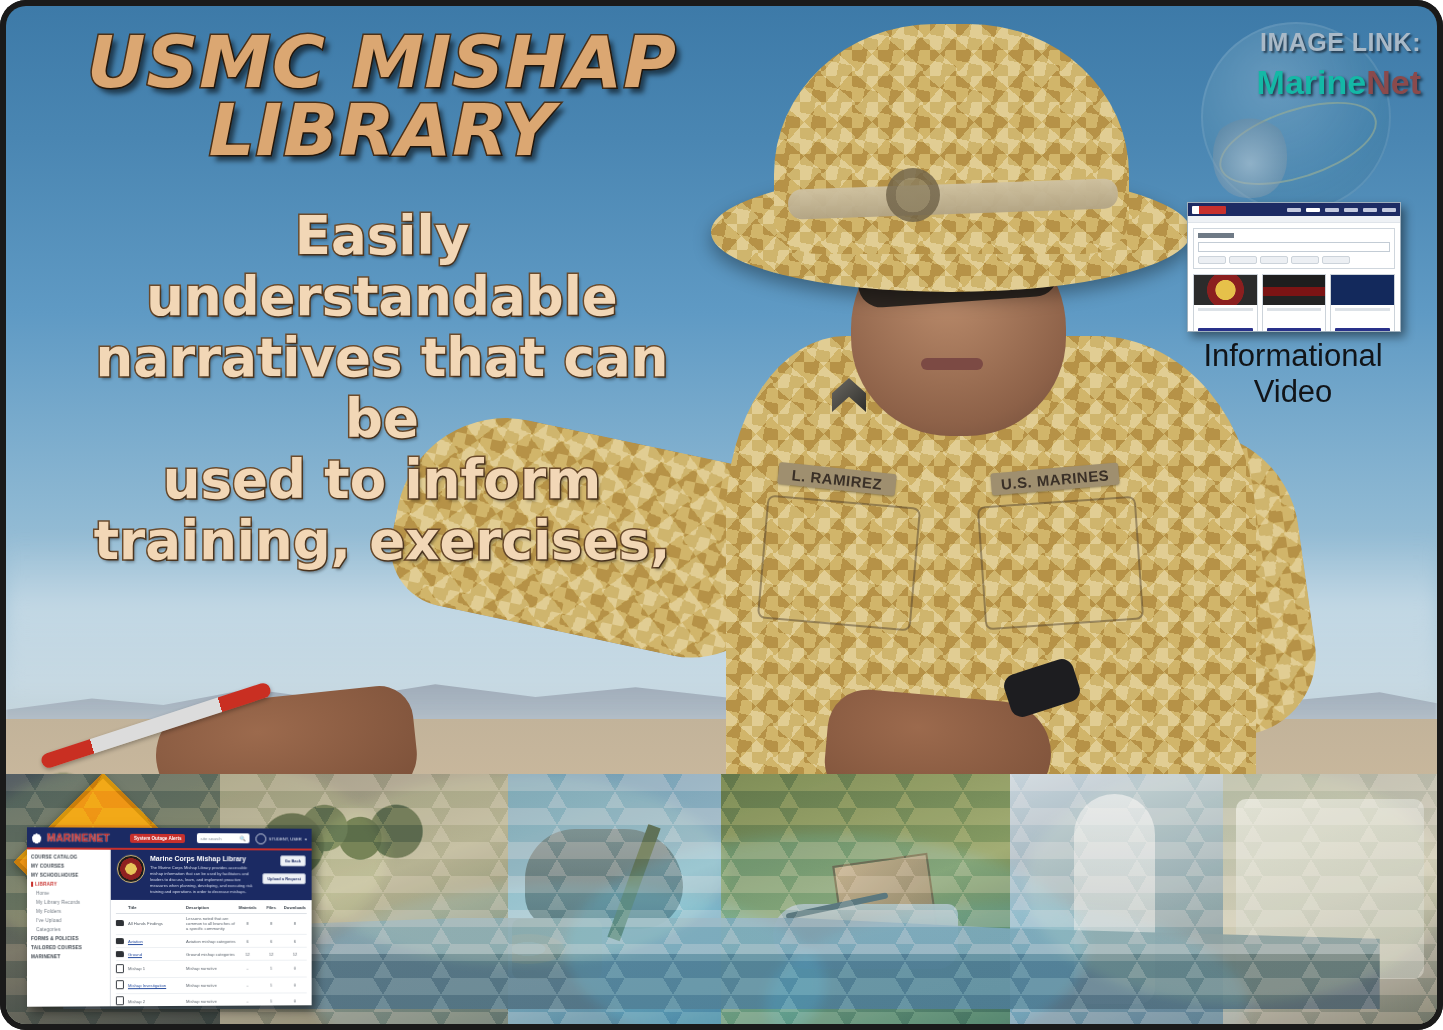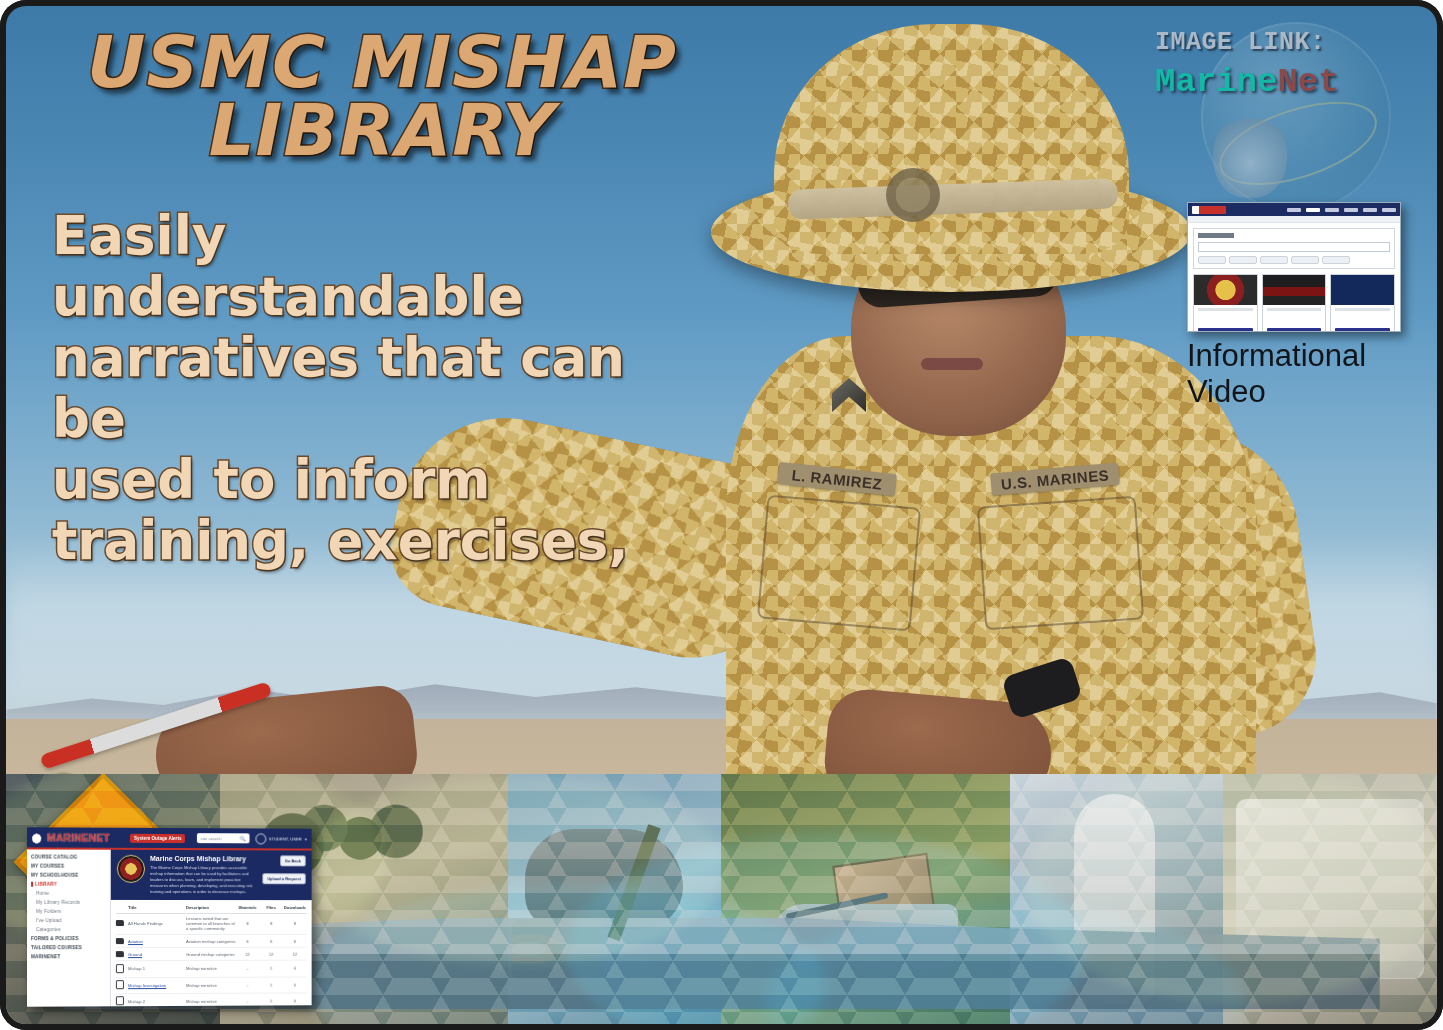--- a/index.html
+++ b/index.html
@@ -244,33 +244,34 @@
     font-weight:bold;font-style:italic;
     font-size:72px;line-height:.95;
     color:#dba772;
     letter-spacing:1px;
     -webkit-text-stroke:3px #4a3018;
     paint-order:stroke fill;
     text-shadow:5px 6px 5px rgba(0,0,0,.55);
   }
   .subtitle{
     position:absolute;left:46px;top:200px;width:660px;
+    text-align:center;
     font-family:"DejaVu Sans",sans-serif;
     font-weight:bold;
     font-size:53px;line-height:1.15;
     color:#f2d7b6;
     -webkit-text-stroke:3px #6b4b2c;
     paint-order:stroke fill;
     text-shadow:2px 3px 3px rgba(0,0,0,.35);
   }
 
   
   .badge{
-    position:absolute;right:32px;top:22px;width:250px;text-align:left;
-    font-family:Liberation Mono, monospace;
+    position:absolute;right:16px;top:22px;width:250px;text-align:right;
+    font-family:Liberation Sans, sans-serif;
   }
   .globe{
     position:absolute;right:46px;top:16px;width:190px;height:190px;
     border-radius:50%;
     background:
       radial-gradient(circle at 38% 32%,rgba(180,210,225,.55),rgba(70,130,160,.45) 62%,rgba(40,90,120,.35) 100%);
     box-shadow:0 0 0 2px rgba(200,220,235,.25) inset;
     opacity:.55;
   }
   .globe:after{
@@ -322,21 +323,21 @@
   .thumb-cards{display:flex;gap:4px;margin-top:5px;}
   .thumb-card{flex:1;border:1px solid #ccd3da;background:#fff;height:64px;display:flex;flex-direction:column;}
   .thumb-card .img{height:30px;background:#4a4a4a;}
   .thumb-card.a .img{background:radial-gradient(circle,#e6c14a 0 28%,#8b1f1f 30% 52%,#2b2b2b 54% 100%);}
   .thumb-card.b .img{background:linear-gradient(180deg,#1e1e1e 0 40%,#7c1414 40% 70%,#232323 70% 100%);}
   .thumb-card.c .img{background:linear-gradient(180deg,#13295c 0 100%);}
   .thumb-card .ln{height:3px;background:#dde2e7;margin:3px 4px 0;}
   .thumb-card .btn{margin:auto 4px 4px;height:7px;background:#29318a;border-radius:1px;}
 
   .video-label{
-    position:absolute;right:38px;top:332px;width:212px;text-align:left;
+    position:absolute;right:38px;top:332px;width:212px;text-align:center;
     font-family:"Liberation Sans",sans-serif;
     font-size:31px;line-height:1.15;color:#111418;
   }
 
   
   .app{
     position:absolute;left:22px;bottom:18px;width:285px;height:178px;
     background:#ffffff;
     box-shadow:4px 5px 10px rgba(0,0,0,.5);
     overflow:hidden;

